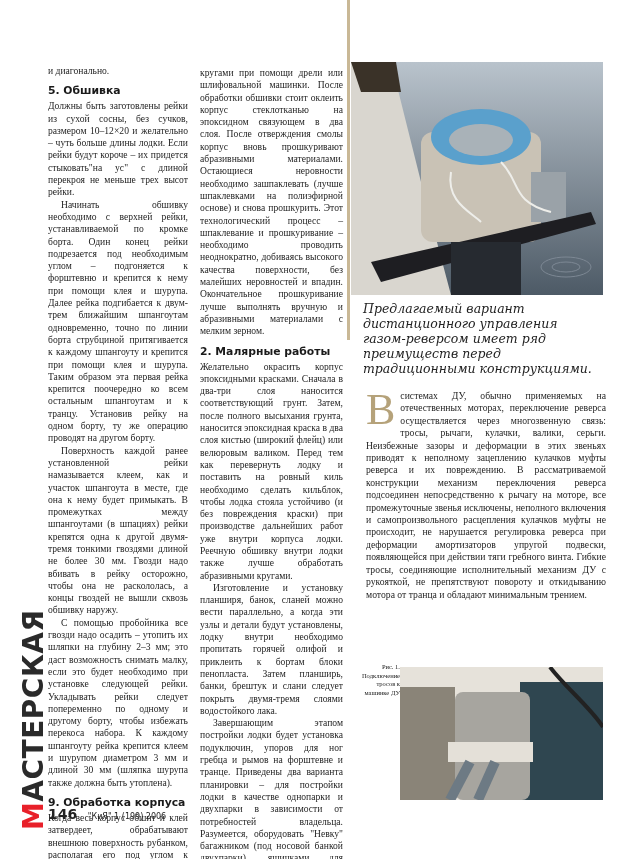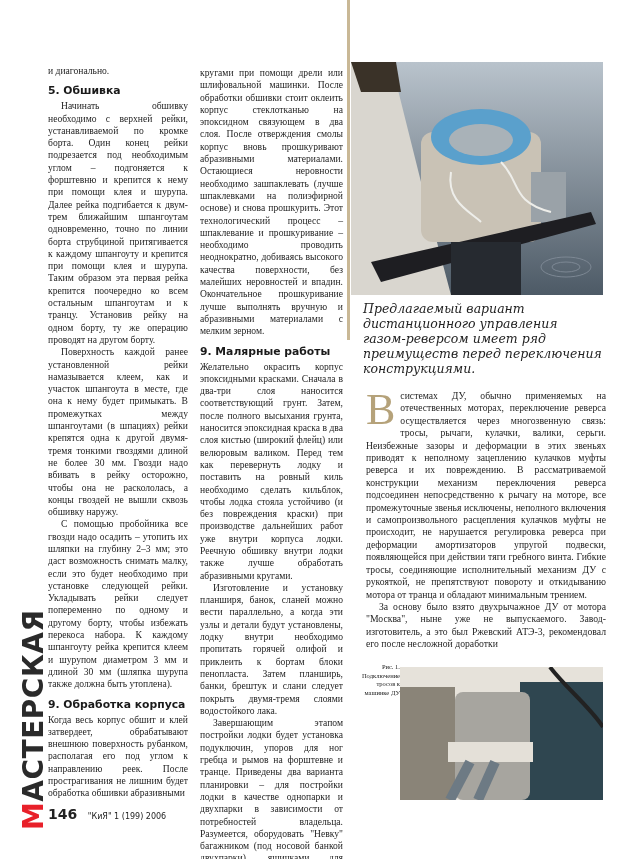--- a/index.html
+++ b/index.html
@@ -46,30 +46,31 @@
 </head>
 <body>
 
 <div class="vertical-title">
   <span class="first">М</span><span>АСТЕРСКАЯ</span>
 </div>
 
 <div class="col" id="col1">
   <p class="noindent">и диагонально.</p>
   <h3>5. Обшивка</h3>
+  <p class="noindent">Должны быть заготовлены рейки из сухой сосны, без сучков, размером 10–12×20 и желательно – чуть больше длины лодки. Если рейки будут короче – их придется стыковать"на ус" с длиной перекроя не меньше трех высот рейки.</p>
   <p>Начинать обшивку необходимо с верхней рейки, устанавливаемой по кромке борта. Один конец рейки подрезается под необходимым углом – подгоняется к форштевню и крепится к нему при помощи клея и шурупа. Далее рейка подгибается к двум-трем ближайшим шпангоутам одновременно, точно по линии борта струбциной притягивается к каждому шпангоуту и крепится при помощи клея и шурупа. Таким образом эта первая рейка крепится поочередно ко всем остальным шпангоутам и к транцу. Установив рейку на одном борту, ту же операцию проводят на другом борту.</p>
   <p>Поверхность каждой ранее установленной рейки намазывается клеем, как и участок шпангоута в месте, где она к нему будет примыкать. В промежутках между шпангоутами (в шпациях) рейки крепятся одна к другой двумя-тремя тонкими гвоздями длиной не более 30 мм. Гвозди надо вбивать в рейку осторожно, чтобы она не раскололась, а концы гвоздей не вышли сквозь обшивку наружу.</p>
   <p>С помощью пробойника все гвозди надо осадить – утопить их шляпки на глубину 2–3 мм; это даст возможность снимать малку, если это будет необходимо при установке следующей рейки. Укладывать рейки следует попеременно по одному и другому борту, чтобы избежать перекоса набора. К каждому шпангоуту рейка крепится клеем и шурупом диаметром 3 мм и длиной 30 мм (шляпка шурупа также должна быть утоплена).</p>
   <h3>9. Обработка корпуса</h3>
   <p class="noindent">Когда весь корпус обшит и клей затвердеет, обрабатывают внешнюю поверхность рубанком, располагая его под углом к направлению реек. После прострагивания не лишним будет обработка обшивки абразивными</p>
 </div>
 
 <div class="col" id="col2">
   <p class="noindent">кругами при помощи дрели или шлифовальной машинки. После обработки обшивки стоит оклеить корпус стеклотканью на эпоксидном связующем в два слоя. После отверждения смолы корпус вновь прошкуривают абразивными материалами. Остающиеся неровности необходимо зашпаклевать (лучше шпаклевками на полиэфирной основе) и снова прошкурить. Этот технологический процесс – шпаклевание и прошкуривание – необходимо проводить неоднократно, добиваясь высокого качества поверхности, без малейших неровностей и впадин. Окончательное прошкуривание лучше выполнять вручную и абразивными материалами с мелким зерном.</p>
-  <h3>9. Малярные работы</h3>
+  <h3>2. Малярные работы</h3>
   <p class="noindent">Желательно окрасить корпус эпоксидными красками. Сначала в два-три слоя наносится соответствующий грунт. Затем, после полного высыхания грунта, наносится эпоксидная краска в два слоя кистью (широкий флейц) или велюровым валиком. Перед тем как перевернуть лодку и поставить на ровный киль необходимо сделать кильблок, чтобы лодка стояла устойчиво (и без повреждения краски) при производстве дальнейших работ уже внутри корпуса лодки. Реечную обшивку внутри лодки также лучше обработать абразивными кругами.</p>
   <p>Изготовление и установку планширя, банок, сланей можно вести параллельно, а когда эти узлы и детали будут установлены, лодку внутри необходимо пропитать горячей олифой и приклеить к бортам блоки пенопласта. Затем планширь, банки, брештук и слани следует покрыть двумя-тремя слоями водостойкого лака.</p>
   <p>Завершающим этапом постройки лодки будет установка подуключин, упоров для ног гребца и рымов на форштевне и транце. Приведены два варианта планировки – для постройки лодки в качестве однопарки и двухпарки в зависимости от потребностей владельца. Разумеется, оборудовать "Невку" багажником (под носовой банкой двухпарки), ящичками для мелочей, креплениями для рыболовных принадлежностей и т. п. каждый может по вкусу.</p>
 </div>
 
 <div class="vrule"></div>
 
 <div class="photo-top">
   <svg width="252" height="233" viewBox="0 0 252 233" xmlns="http://www.w3.org/2000/svg">
     <defs>
@@ -93,27 +94,26 @@
     <rect x="100" y="180" width="70" height="53" fill="#262a30"></rect>
 
     <ellipse cx="215" cy="205" rx="25" ry="10" fill="none" stroke="#7d8894" stroke-width="1"></ellipse>
     <ellipse cx="215" cy="205" rx="14" ry="5" fill="none" stroke="#7d8894" stroke-width="1"></ellipse>
 
     <path d="M150,100 C170,120 160,140 200,150" stroke="#eeeeea" stroke-width="2" fill="none"></path>
     <path d="M100,110 C95,140 120,150 130,160" stroke="#eeeeea" stroke-width="2" fill="none"></path>
   </svg>
 </div>
 
-<div class="caption-italic">Предлагаемый вариант дистанционного управления газом-реверсом имеет ряд преимуществ перед переключения конструкциями.</div>
+<div class="caption-italic">Предлагаемый вариант дистанционного управления газом-реверсом имеет ряд преимуществ перед традиционными конструкциями.</div>
 
 <div class="col" id="col3">
   <p class="noindent">
     <span class="dropcap">В</span><span>системах ДУ, обычно применяемых на отечественных моторах, переключение реверса осуществляется через многозвенную связь: тросы, рычаги, кулачки, валики, серьги. Неизбежные зазоры и деформации в этих звеньях приводят к неполному зацеплению кулачков муфты реверса и их повреждению. В рассматриваемой конструкции механизм переключения реверса подсоединен непосредственно к рычагу на моторе, все промежуточные звенья исключены, неполного включения и самопроизвольного расцепления кулачков муфты не происходит, не нарушается регулировка реверса при деформации амортизаторов упругой подвески, появляющейся при действии тяги гребного винта. Гибкие тросы, соединяющие исполнительный механизм ДУ с рукояткой, не препятствуют повороту и откидыванию мотора от транца и обладают минимальным трением.</span>
   </p>
-  <p>За основу было взято двухрычажное ДУ от мотора "Москва", ныне уже не выпускаемого. Завод-изготовитель, а это был Ржевский АТЭ-3, рекомендовал его после несложной доработки</p>
 </div>
 
 <div class="fig-caption">Рис. 1. Подключение тросов к машинке ДУ</div>
 
 <div class="photo-bottom">
   <svg width="203" height="133" viewBox="0 0 203 133" xmlns="http://www.w3.org/2000/svg">
     <rect width="203" height="133" fill="#e6e2da"></rect>
     <rect x="0" y="20" width="55" height="113" fill="#8a8478"></rect>
     <rect x="120" y="15" width="83" height="118" fill="#2f4650"></rect>
     <rect x="55" y="25" width="75" height="108" rx="8" fill="#a7a59f"></rect>

